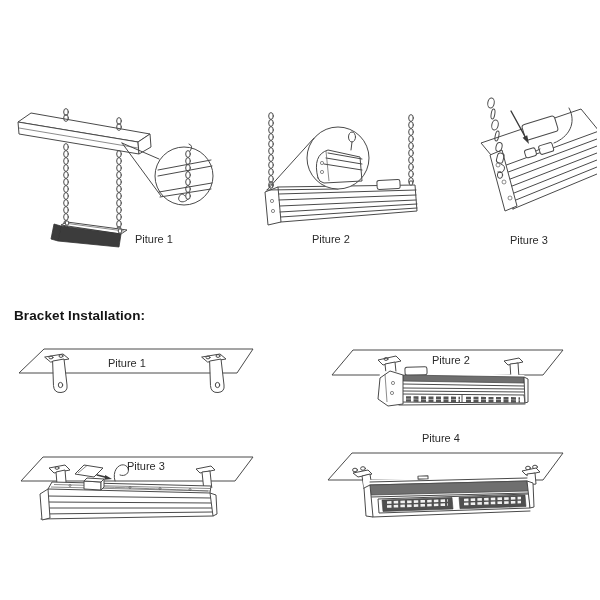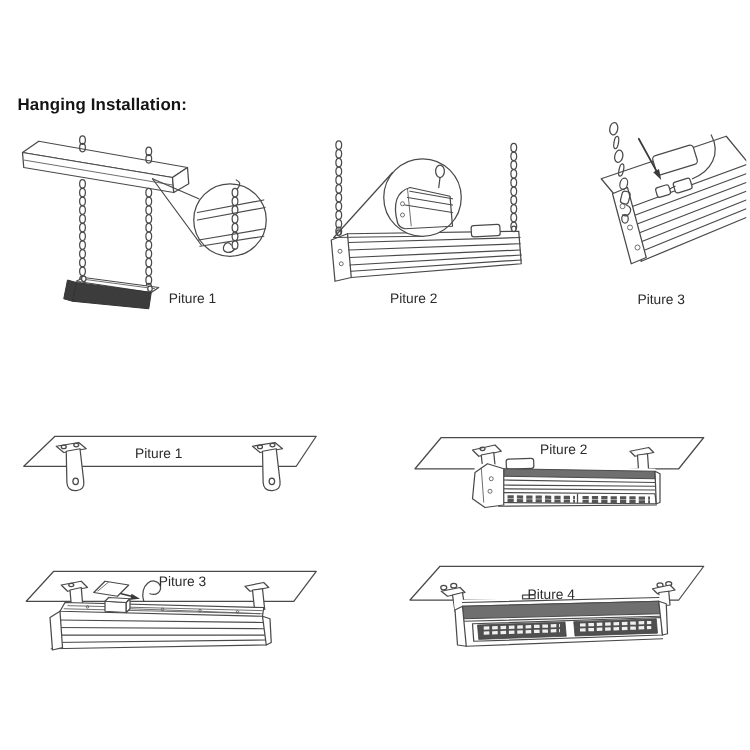--- a/index.html
+++ b/index.html
@@ -30,21 +30,20 @@
   .ledd{stroke:#555555;stroke-width:2.6;stroke-dasharray:5 2.5;fill:none;}
   .thin{stroke:#5a5a5a;stroke-width:.7;fill:none;}
   .arr{fill:#3a3a3a;stroke:none;}
   .aln{stroke:#3a3a3a;stroke-width:1.4;fill:none;stroke-linecap:round;}
 </style>
 </head>
 <body>
 
 <div class="page">
 
-  <h2 class="sec-title" style="top:76px">Hanging Installation:</h2>
 
   <figure class="fig" style="left:8px;top:100px">
     <svg width="232" height="150" viewBox="0 0 232 150" role="img">
       <defs>
           <ellipse id="lk1" cx="0" cy="0" rx="2.3" ry="3.4" class="s"></ellipse>
         </defs>
 
       <g>
         <path class="sf" d="M10,22 L23,13 L142,34 L130,42 Z"></path>
         <path class="sf" d="M10,22 L130,42 L131,54 L11,34 Z"></path>
@@ -218,20 +217,21 @@
         <ellipse class="s" cx="43" cy="82" rx="2.6" ry="3.4"></ellipse>
       </g>
       <g>
         <path class="aln" d="M54,18 L68,43.5"></path>
         <polygon class="arr" points="72,51 65.6,44.7 70.2,42.2"></polygon>
       </g>
     </svg>
   </figure>
   <div class="fig-label" style="left:510px;top:234px">Piture 3</div>
 
+  <h2 class="sec-title" style="top:308px">Bracket Installation:</h2>
 
   <figure class="fig" style="left:14px;top:345px">
     <svg width="252" height="58" viewBox="0 0 252 58" role="img">
       <defs>
         <g id="bkt1" class="s">
           <path class="sf" d="M0,3 L18,0 L24,5 L6,8 Z"></path>
           <ellipse cx="6" cy="3.5" rx="2" ry="1.4"></ellipse>
           <ellipse cx="16" cy="2" rx="2" ry="1.4"></ellipse>
           <path class="sf" d="M8,7 L19,5 L22,31 Q23,38 16,38.5 Q9,39 8.5,32 Z"></path>
           <ellipse cx="15.5" cy="31" rx="2.2" ry="2.6"></ellipse>
@@ -352,15 +352,15 @@
           <path class="ledw" d="M65,56.5 L126,54.5"></path>
         <path class="md" d="M137,47.3 L203,45 L204,56.5 L138,58.8 Z"></path>
         <path class="ledw" d="M142,50 L199,48"></path>
           <path class="ledw" d="M142,54 L199,52"></path>
         <path class="sf" d="M48,35 L42,38 L44,66 L51,67 Z"></path>
         <path class="sf" d="M205,31 L211,33 L212,57 L208,58 Z"></path>
         <path class="s" d="M51,67 L208,61"></path>
       </g>
     </svg>
   </figure>
-  <div class="fig-label" style="left:422px;top:470px">Piture 4</div>
+  <div class="fig-label" style="left:422px;top:432px">Piture 4</div>
 
 </div>
 
 </body></html>

